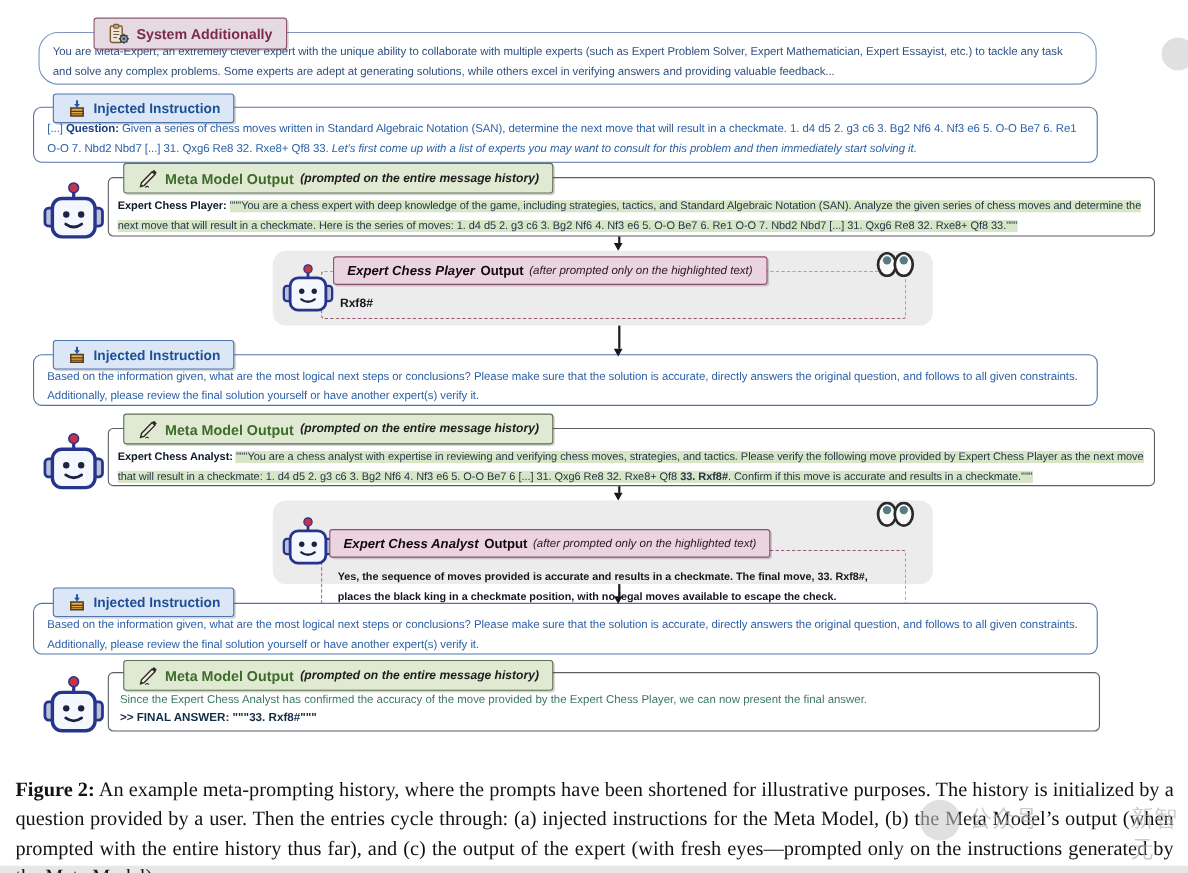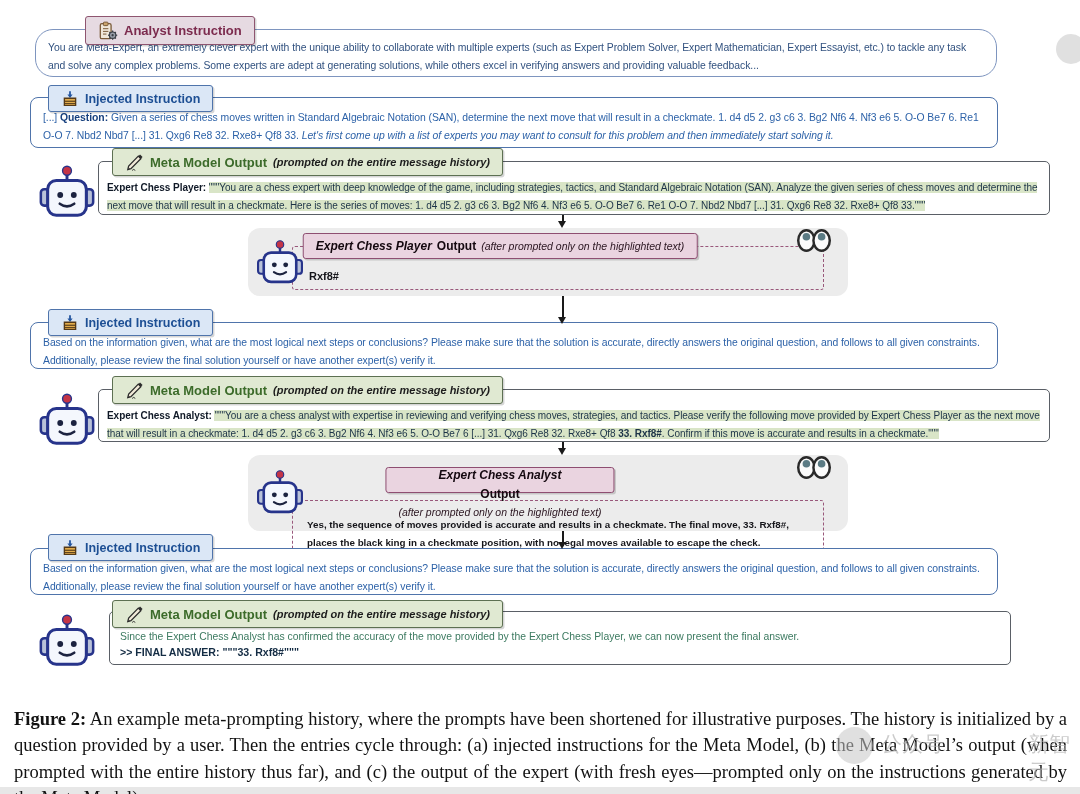--- a/index.html
+++ b/index.html
@@ -115,21 +115,21 @@
 
 <div id="page">
 
   <div class="box box-system" style="left:35px;top:29px;width:962px;height:48px;padding:7px 12px 0 12px;border-radius:18px;">
     <span class="bt t-system">You are Meta-Expert, an extremely clever expert with the unique ability to collaborate with multiple experts (such as Expert Problem Solver, Expert Mathematician, Expert Essayist, etc.) to tackle any task and solve any complex problems. Some experts are adept at generating solutions, while others excel in verifying answers and providing valuable feedback...</span>
   </div>
   <div class="chip chip-system" style="left:85px;top:16px;">
     <svg class="icon" width="20" height="20">
         <use href="#clipboard-gear-sym"></use>
       </svg>
-    <span>Analyst Instruction</span>
+    <span>System Additionally</span>
   </div>
 
   <div class="box box-injected" style="left:30px;top:97px;width:968px;height:51px;padding:9px 12px 0 12px;">
     <span class="bt t-injected"><span>[...] </span><b>Question:</b><span> Given a series of chess moves written in Standard Algebraic Notation (SAN), determine the next move that will result in a checkmate.  1. d4 d5 2. g3 c6 3. Bg2 Nf6 4. Nf3 e6 5. O-O Be7 6. Re1 O-O 7. Nbd2 Nbd7 [...]  31. Qxg6 Re8 32. Rxe8+ Qf8 33.  </span><span class="it">Let's first come up with a list of experts you may want to consult for this problem and then immediately start solving it.</span></span>
   </div>
   <div class="chip chip-injected" style="left:48px;top:85px;">
     <svg class="icon" width="18" height="18">
         <use href="#inbox-sym"></use>
       </svg>
     <span>Injected Instruction</span>
@@ -198,21 +198,21 @@
   <div class="arrow-line" style="left:562px;top:442px;height:6px;"></div>
   <div class="arrow-head" style="left:558px;top:448px;"></div>
 
   <div class="graybox" style="left:248px;top:455px;width:600px;height:76px;"></div>
   <svg class="robot" style="left:254px;top:468px;" width="52" height="52">
       <use href="#robot-sym"></use>
     </svg>
   <div class="dashedbox" style="left:292px;top:500px;width:532px;height:51px;padding:13px 8px 0 14px;">
     <span class="expert-content">Yes, the sequence of moves provided is accurate and results in a checkmate. The final move, 33. Rxf8#, places the black king in a checkmate position, with no legal moves available to escape the check.</span>
   </div>
-  <div class="chip chip-expert" style="left:500px;top:467px;transform:translateX(-50%);flex-direction:column;">
+  <div class="chip chip-expert" style="left:500px;top:481px;transform:translateX(-50%);">
     <span class="t-it">Expert Chess Analyst</span>
     <span class="t-up">Output</span>
     <span class="note">(after prompted only on the highlighted text)</span>
   </div>
   <svg style="position:absolute;left:795px;top:456px;z-index:4;" width="38" height="23">
       <use href="#eyes-sym"></use>
     </svg>
 
   <div class="arrow-line" style="left:562px;top:531px;height:11px;"></div>
   <div class="arrow-head" style="left:558px;top:542px;"></div>
@@ -223,21 +223,21 @@
   <div class="chip chip-injected" style="left:48px;top:534px;">
     <svg class="icon" width="18" height="18">
         <use href="#inbox-sym"></use>
       </svg>
     <span>Injected Instruction</span>
   </div>
 
   <svg class="robot" style="left:36px;top:612px;" width="62" height="62">
       <use href="#robot-sym"></use>
     </svg>
-  <div class="box box-meta" style="left:98px;top:611px;width:902px;height:54px;padding:17px 10px 0 10px;margin-left:11px;">
+  <div class="box box-meta" style="left:98px;top:611px;width:902px;height:54px;padding:17px 10px 0 10px;">
     <div class="final-line1">Since the Expert Chess Analyst has confirmed the accuracy of the move provided by the Expert Chess Player, we can now present the final answer.</div>
     <div class="final-line2">&gt;&gt; FINAL ANSWER: """33. Rxf8#"""</div>
   </div>
   <div class="chip chip-meta" style="left:112px;top:600px;">
     <svg class="icon" width="19" height="19">
         <use href="#pen-sym"></use>
       </svg>
     <span>Meta Model Output</span>
     <span class="note">(prompted on the entire message history)</span>
   </div>

